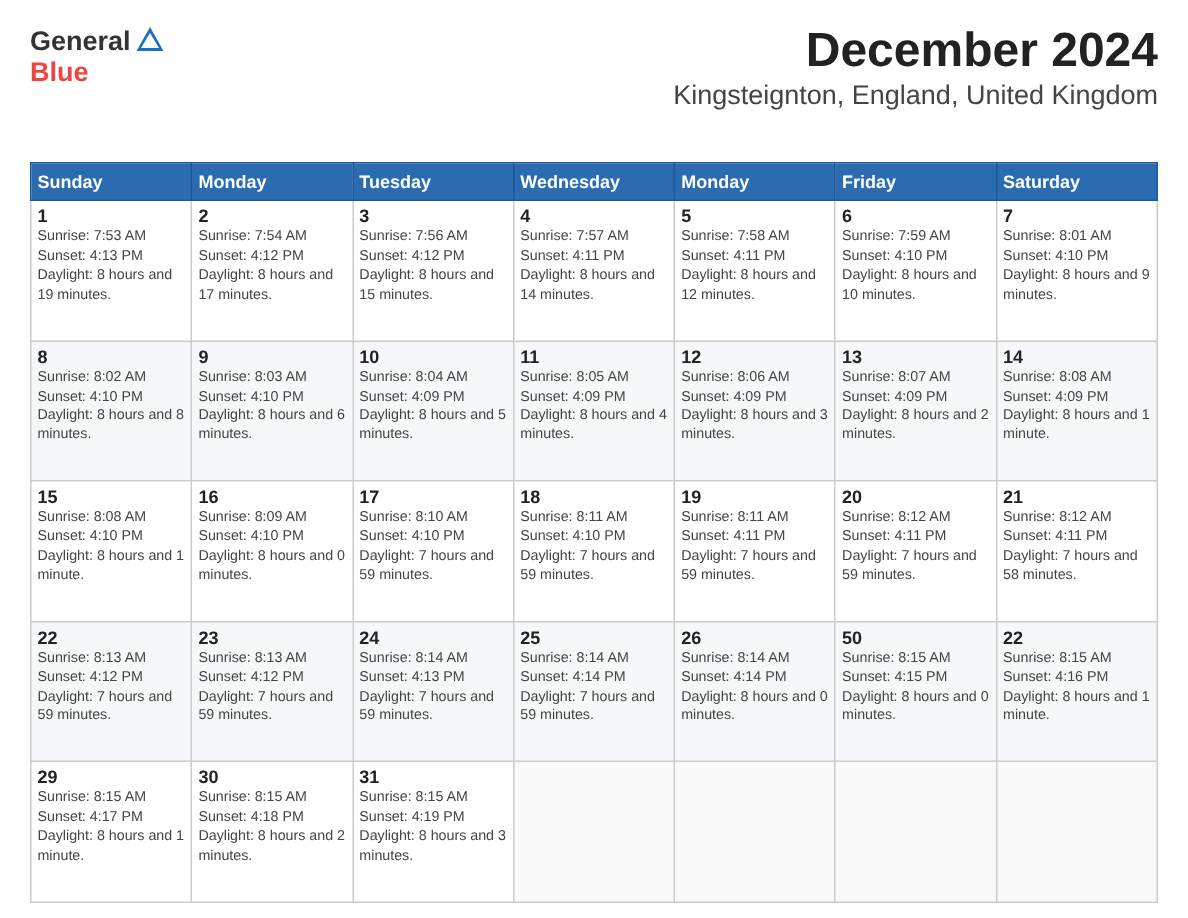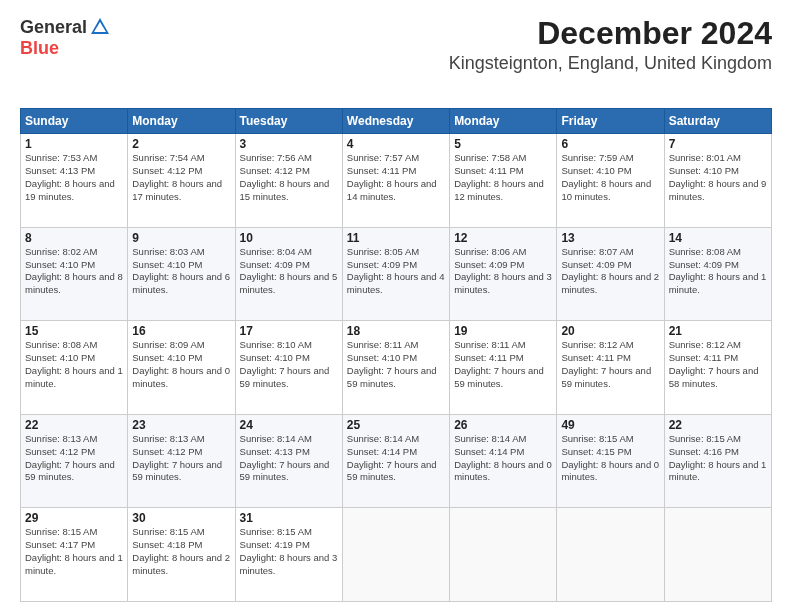--- a/index.html
+++ b/index.html
@@ -168,21 +168,21 @@
           <td><span class="day-number">19</span><span class="day-info">Sunrise: 8:11 AM<br>Sunset: 4:11 PM<br>Daylight: 7 hours and 59 minutes.</span></td>
           <td><span class="day-number">20</span><span class="day-info">Sunrise: 8:12 AM<br>Sunset: 4:11 PM<br>Daylight: 7 hours and 59 minutes.</span></td>
           <td><span class="day-number">21</span><span class="day-info">Sunrise: 8:12 AM<br>Sunset: 4:11 PM<br>Daylight: 7 hours and 58 minutes.</span></td>
         </tr>
         <tr>
           <td><span class="day-number">22</span><span class="day-info">Sunrise: 8:13 AM<br>Sunset: 4:12 PM<br>Daylight: 7 hours and 59 minutes.</span></td>
           <td><span class="day-number">23</span><span class="day-info">Sunrise: 8:13 AM<br>Sunset: 4:12 PM<br>Daylight: 7 hours and 59 minutes.</span></td>
           <td><span class="day-number">24</span><span class="day-info">Sunrise: 8:14 AM<br>Sunset: 4:13 PM<br>Daylight: 7 hours and 59 minutes.</span></td>
           <td><span class="day-number">25</span><span class="day-info">Sunrise: 8:14 AM<br>Sunset: 4:14 PM<br>Daylight: 7 hours and 59 minutes.</span></td>
           <td><span class="day-number">26</span><span class="day-info">Sunrise: 8:14 AM<br>Sunset: 4:14 PM<br>Daylight: 8 hours and 0 minutes.</span></td>
-          <td><span class="day-number">49</span><span class="day-info">Sunrise: 8:15 AM<br>Sunset: 4:15 PM<br>Daylight: 8 hours and 0 minutes.</span></td>
+          <td><span class="day-number">50</span><span class="day-info">Sunrise: 8:15 AM<br>Sunset: 4:15 PM<br>Daylight: 8 hours and 0 minutes.</span></td>
           <td><span class="day-number">22</span><span class="day-info">Sunrise: 8:15 AM<br>Sunset: 4:16 PM<br>Daylight: 8 hours and 1 minute.</span></td>
         </tr>
         <tr>
           <td><span class="day-number">29</span><span class="day-info">Sunrise: 8:15 AM<br>Sunset: 4:17 PM<br>Daylight: 8 hours and 1 minute.</span></td>
           <td><span class="day-number">30</span><span class="day-info">Sunrise: 8:15 AM<br>Sunset: 4:18 PM<br>Daylight: 8 hours and 2 minutes.</span></td>
           <td><span class="day-number">31</span><span class="day-info">Sunrise: 8:15 AM<br>Sunset: 4:19 PM<br>Daylight: 8 hours and 3 minutes.</span></td>
           <td class="empty-cell"></td>
           <td class="empty-cell"></td>
           <td class="empty-cell"></td>
           <td class="empty-cell"></td>

